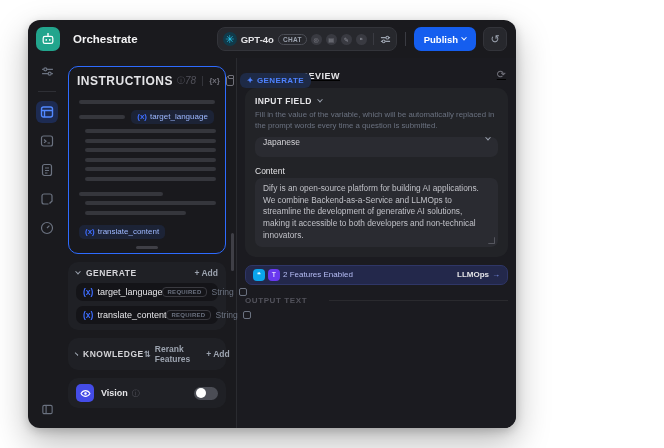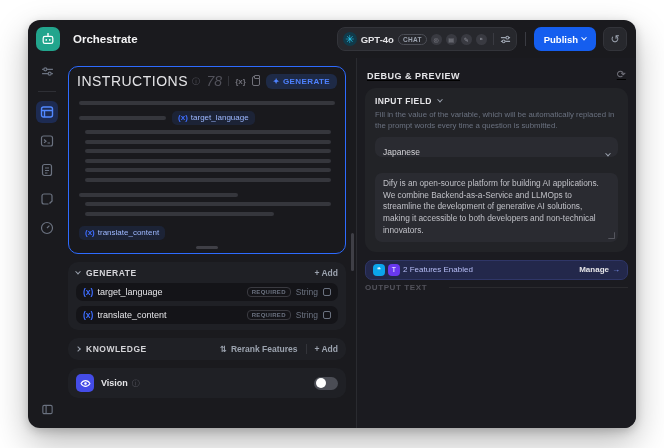--- a/index.html
+++ b/index.html
@@ -1,18 +1,18 @@
 <!DOCTYPE html>
 <html><head>
 <meta charset="utf-8">
 <style>
   * { margin:0; padding:0; box-sizing:border-box; }
   html,body { width:664px; height:448px; overflow:hidden; background:#ffffff;
     font-family:"Liberation Sans","DejaVu Sans",sans-serif; }
-  .app-window { position:absolute; left:28px; top:20px; width:608px; height:408px;
+  .app-window { position:absolute; left:28px; top:20px; width:488px; height:408px;
     background:#1a1a1e; border-radius:12px; overflow:hidden;
     box-shadow:0 14px 34px rgba(0,0,0,.28), 0 3px 10px rgba(0,0,0,.18);
     display:flex; flex-direction:column; }
 
   
   .hdr { height:38px; flex:0 0 38px; display:flex; align-items:center; padding:0 9px 0 8px; }
   .app-icon { width:24px; height:24px; border-radius:7px; background:#22a58d;
     display:flex; align-items:center; justify-content:center; flex:0 0 24px; }
   .hdr-title { color:#f4f4f5; font-size:11.5px; font-weight:bold; margin-left:13px; }
   .hdr-spacer { flex:1; }
@@ -45,24 +45,24 @@
   svg.ic { display:block; }
 
   .left-panel { flex:1; min-width:0; padding:8px 10px 8px 2px; position:relative; }
   .lp-scrollthumb { position:absolute; right:2px; top:175px; width:3px; height:38px;
     background:#3f3f46; border-radius:2px; }
 
   
   .instructions { border:1px solid #2e6bff; border-radius:10px; height:188px; background:#19191d;
     display:flex; flex-direction:column; position:relative; }
   .ins-hdr { display:flex; align-items:center; padding:6px 8px 4px; }
-  .sec-title { color:#e4e4e7; font-size:14px; font-weight:normal; letter-spacing:.5px; }
+  .sec-title { color:#e4e4e7; font-size:12px; font-weight:bold; letter-spacing:.5px; }
   .info-ic { color:#52525b; font-size:8px; margin-left:4px; }
   .ins-right { margin-left:auto; display:flex; align-items:center; gap:6px; }
-  .ins-count { color:#52525b; font-size:14px;font-style:italic; }
+  .ins-count { color:#52525b; font-size:10px;font-style:italic; }
   .mini-div { width:1px; height:10px; background:#33343a; }
   .xicon { color:#71717a; font-size:8px; font-weight:bold; }
   .clip-ic { width:8px; height:10px; border:1px solid #71717a; border-radius:2px; position:relative; }
   .clip-ic:before { content:""; position:absolute; top:-2px; left:1px; width:4px; height:2px;
     background:#19191d; border:1px solid #71717a; border-radius:1px; }
   .gen-btn { background:#1e2a46; color:#4e82ff; font-size:8px; font-weight:bold; letter-spacing:.4px;
     border:none; border-radius:6px; padding:3px 7px; display:flex; align-items:center; gap:3px; cursor:pointer; }
   .ins-body { flex:1; padding:8px 10px 4px; overflow:hidden; }
   .skl { height:4px; background:#35363c; border-radius:2px; margin-bottom:5.5px; }
   .skl-row { display:flex; align-items:center; gap:6px; margin-bottom:5.5px; }
@@ -110,45 +110,45 @@
     padding:8px 8px 0; display:flex; flex-direction:column; }
   .rp-hdr { display:flex; align-items:flex-end; padding:2px 2px 0;text-decoration:underline; }
   .rp-title { color:#e4e4e7; font-size:9px; font-weight:bold; letter-spacing:.5px; }
   .refresh-ic { margin-left:auto; color:#71717a; font-size:11px; cursor:pointer; }
   .input-card { background:#222327; border-radius:11px; margin-top:7px; padding:8px 10px 10px; }
   .if-hdr { display:flex; align-items:center; gap:6px; }
   .if-title { color:#e4e4e7; font-size:8.5px; font-weight:bold; letter-spacing:.4px; }
   .if-desc { color:#6b7280; font-size:7.8px; line-height:1.4; margin-top:4px; }
   .fld-label { color:#e4e4e7; font-size:8.5px; margin-top:9px; }
   .select { background:#2a2b31; border-radius:7px; height:20px; margin-top:5px; display:flex;
-    align-items:flex-end; padding:0 8px; cursor:pointer; }
+    align-items:flex-start; padding:0 8px; cursor:pointer; }
   .select-val { color:#d4d4d8; font-size:8.5px; }
   .select .chev { margin-left:auto; }
-  .textarea { background:#2a2b31; border-radius:7px; margin-top:16px; padding:5px 8px;
+  .textarea { background:#2a2b31; border-radius:7px; margin-top:2px; padding:5px 8px;
     color:#c0c1c7; font-size:8.3px; line-height:1.42; position:relative; min-height:54px; }
   .textarea:after { content:""; position:absolute; right:3px; bottom:3px; width:6px; height:6px;
     border-right:1.5px solid #55565e; border-bottom:1.5px solid #55565e; border-radius:1px; }
   .btn-row { display:flex; align-items:center; margin-top:9px; }
   .clear-btn { background:#2d2e34; border:1px solid #3a3b41; color:#9ca3af; font-size:8.5px;
     font-weight:bold; border-radius:7px; padding:4px 11px; cursor:pointer; }
   .run-btn { margin-left:auto; background:#155eef; color:#fff; font-size:8.5px; font-weight:bold;
     border:none; border-radius:7px; padding:4px 13px; display:flex; align-items:center; gap:4px; cursor:pointer; }
   .run-btn .play { font-size:7px; }
 
   .feat-banner { margin-top:8px; background:#23284b; border:1px solid #2f3667; border-radius:7px;
     height:20px; display:flex; align-items:center; padding:0 7px; cursor:pointer; }
   .feat-ic { width:12px; height:12px; border-radius:4px; display:flex; align-items:center;
     justify-content:center; color:#fff; font-size:7px; margin-right:3px; }
   .feat-ic.cyan { background:#0ba5ec; }
   .feat-ic.purple { background:#6938ef; }
   .feat-text { color:#b6bdf5; font-size:8px; margin-left:3px; }
   .manage { margin-left:auto; color:#e4e4e7; font-size:8px; font-weight:bold; display:flex; gap:3px; align-items:center;}
   .manage .arr { color:#8098f9; }
 
-  .out-hdr { display:flex; align-items:center; margin-top:3px; gap:22px; }
+  .out-hdr { display:flex; align-items:center; margin-top:11px; gap:22px; }
   .out-title { color:#52525b; font-size:8px; font-weight:bold; letter-spacing:.6px; }
   .out-line { flex:1; height:1px; background:#2a2a2e; }
   .output-card { background:#222327; border-radius:9px; margin-top:6px; padding:7px 9px 6px; }
   .out-text { color:#cdced4; font-size:8.3px; line-height:1.58; }
 </style>
 </head>
 <body>
 
 <div class="app-window">
 
@@ -357,30 +357,31 @@
           <span class="if-title">INPUT FIELD</span>
           <span class="chev down"></span>
         </div>
         <div class="if-desc">Fill in the value of the variable, which will be automatically replaced in the prompt words every time a question is submitted.</div>
 
         <div class="select">
           <span class="select-val">Japanese</span>
           <span class="chev down"></span>
         </div>
 
+        <div class="fld-label">Content</div>
         <div class="textarea">Dify is an open-source platform for building AI applications. We combine Backend-as-a-Service and LLMOps to streamline the development of generative AI solutions, making it accessible to both developers and non-technical innovators.</div>
 
       </div>
 
       <div class="feat-banner">
         <span class="feat-ic cyan">❝</span>
         <span class="feat-ic purple" style="margin-right:0;">T</span>
         <span class="feat-text">2 Features Enabled</span>
         <span class="manage">
-          <span>Manage</span>
+          <span>LLMOps</span>
           <span class="arr">→</span>
         </span>
       </div>
 
       <div class="out-hdr">
         <span class="out-title">OUTPUT TEXT</span>
         <span class="out-line"></span>
       </div>
 
     </div>

